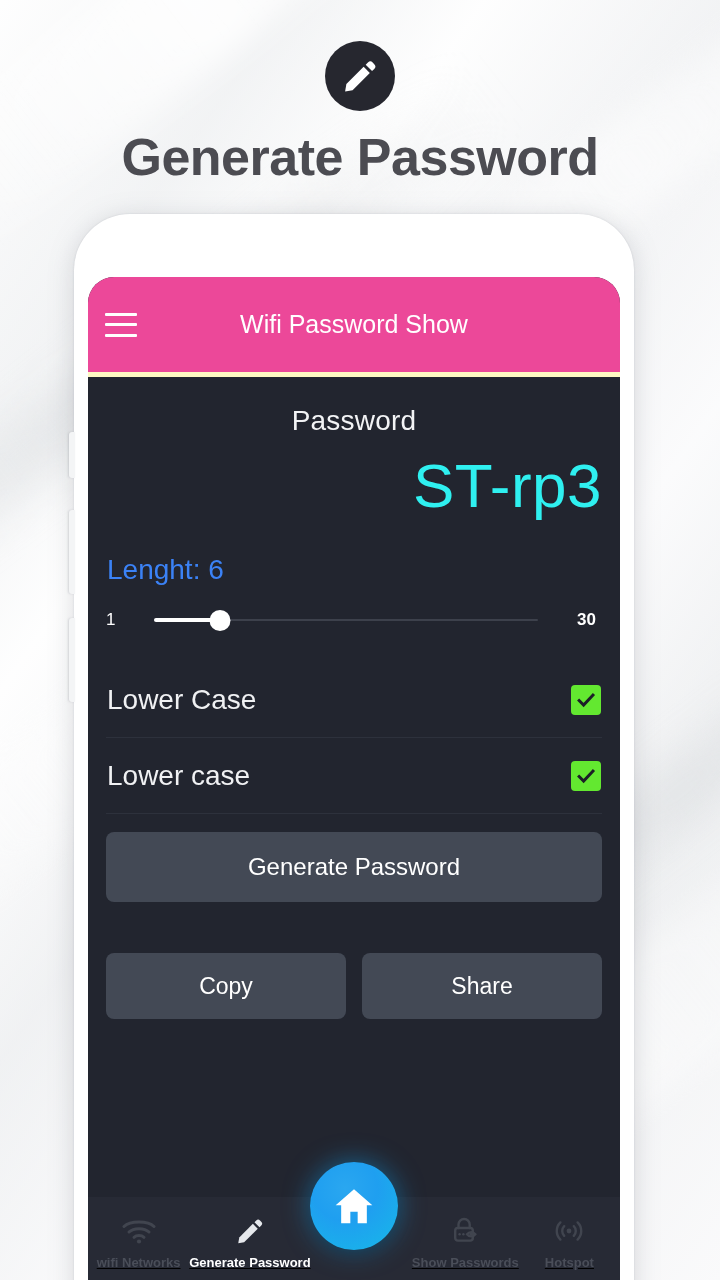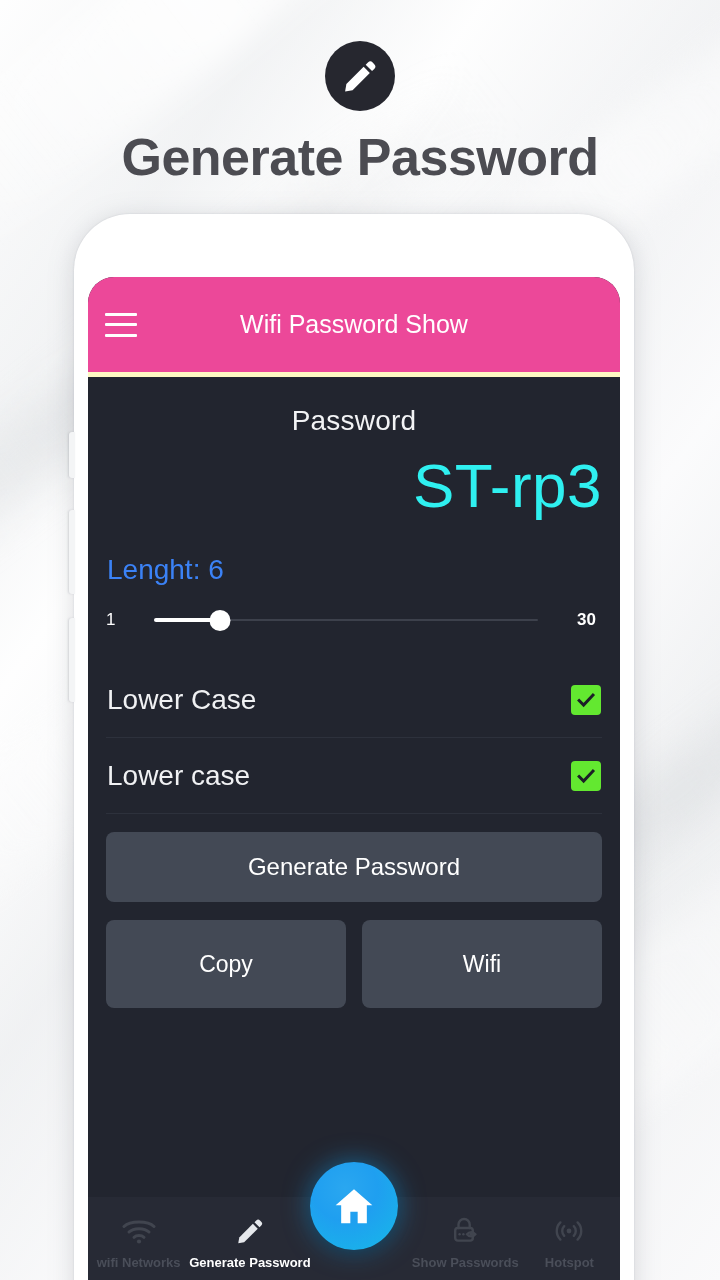--- a/index.html
+++ b/index.html
@@ -265,41 +265,43 @@
     height: 70px;
     margin-top: 18px;
   }
   .btn-pair {
     display: flex;
     gap: 16px;
     margin-top: 18px;
   }
   .btn-half {
     flex: 1 1 0;
-    height: 88px;
+    height: 66px;
     font-size: 23px;
+    margin-top: 33px;
   }
 
   
   .bottom-nav {
     position: absolute;
     left: 0; bottom: 0;
     width: 532px;
     height: 117px;
     background: #272a35;
     display: flex;
     align-items: flex-start;
   }
   .nav-item {
     flex: 1 1 0;
     display: flex;
     flex-direction: column;
     align-items: center;
     padding-top: 17px;
     cursor: pointer;
+    text-decoration: underline;
   }
   .nav-item .nav-icon {
     height: 34px;
     display: flex;
     align-items: center;
     justify-content: center;
   }
   .nav-item .nav-icon svg { display: block; }
   .nav-label {
     margin-top: 7px;
@@ -397,21 +399,21 @@
             <svg viewBox="0 0 24 24" aria-hidden="true">
                 <path d="M4.5 12.6 L9.4 17.5 L19.6 6.6" fill="none" stroke="#1c1f27" stroke-width="3.2" stroke-linecap="square"></path>
               </svg>
           </span>
         </div>
       </div>
 
       <button class="btn btn-generate">Generate Password</button>
       <div class="btn-pair">
         <button class="btn btn-half">Copy</button>
-        <button class="btn btn-half">Wifi</button>
+        <button class="btn btn-half">Share</button>
       </div>
     </div>
 
     <div class="bottom-nav">
       <div class="nav-item">
         <span class="nav-icon">
           <svg width="34" height="26" viewBox="0 0 34 26" aria-hidden="true">
             <path d="M2 8.5 C8 2.5 26 2.5 32 8.5" fill="none" stroke="#41454f" stroke-width="3" stroke-linecap="round"></path>
             <path d="M7 14 C11.5 9.5 22.5 9.5 27 14" fill="none" stroke="#41454f" stroke-width="3" stroke-linecap="round"></path>
             <path d="M12 19.3 C14.5 17 19.5 17 22 19.3" fill="none" stroke="#41454f" stroke-width="3" stroke-linecap="round"></path>

